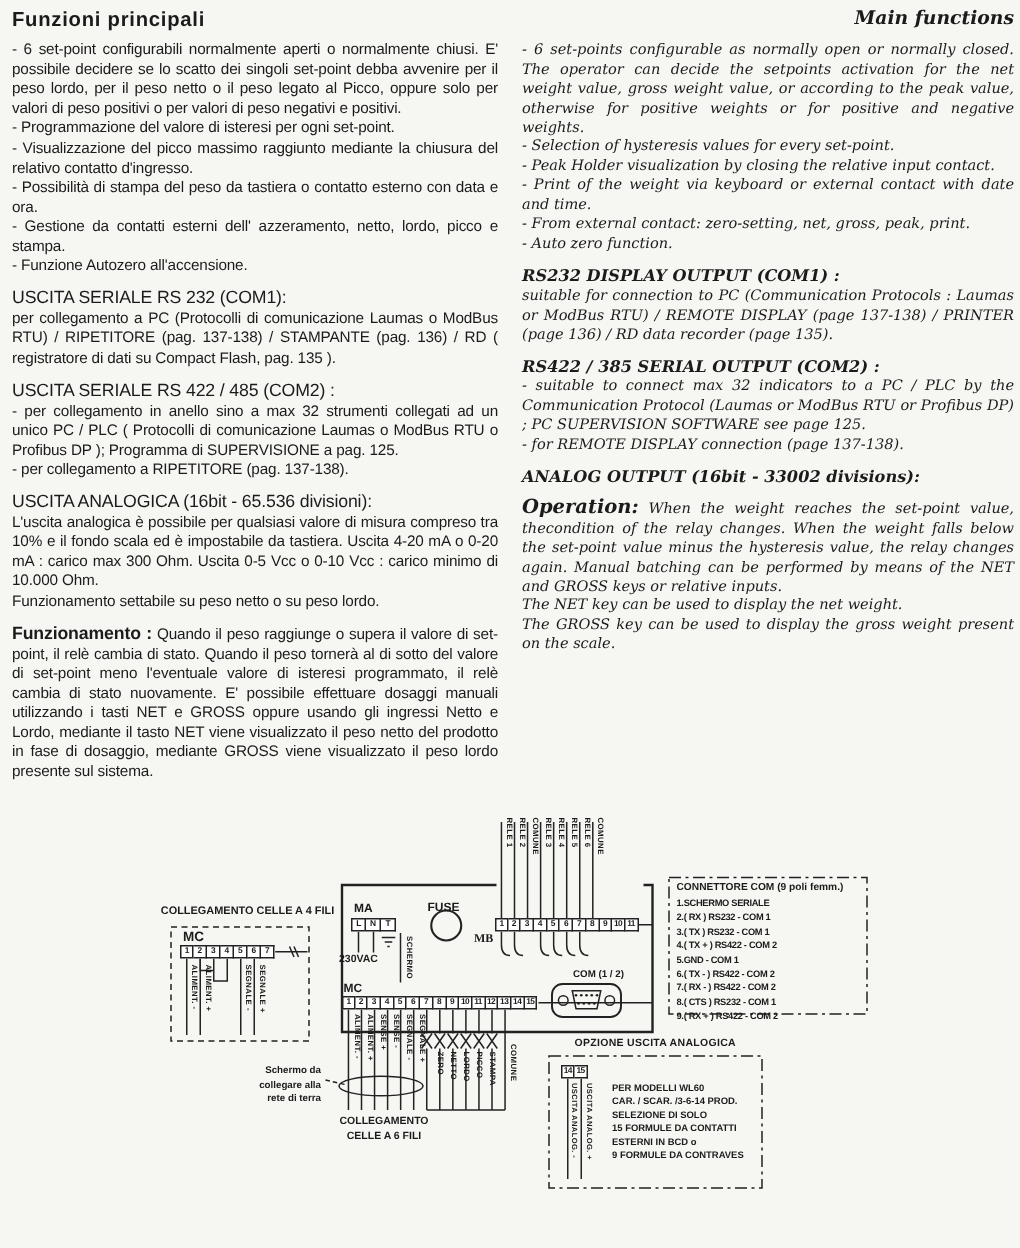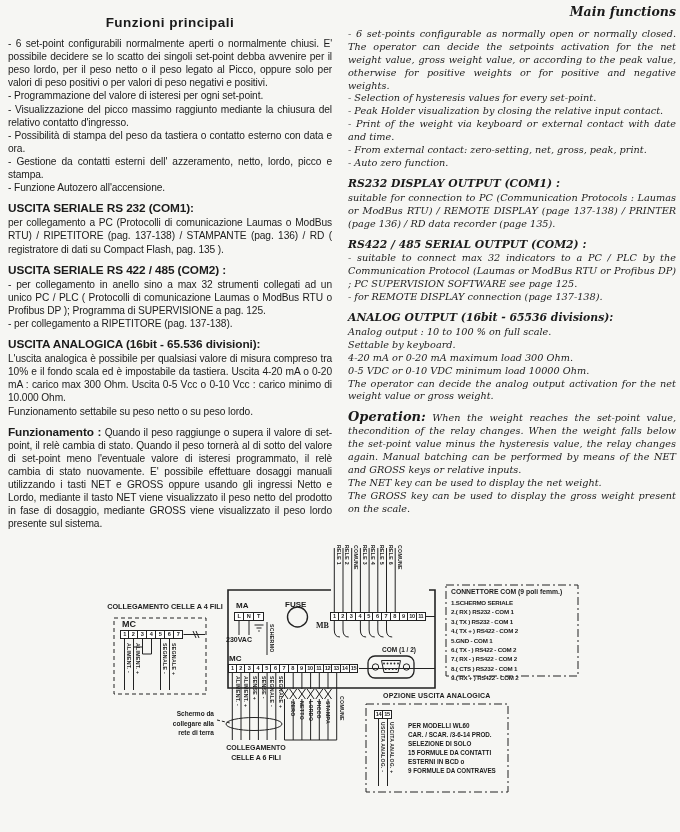--- a/index.html
+++ b/index.html
@@ -2,22 +2,22 @@
 <html><head>
 <meta charset="utf-8">
 <style>
   html,body{margin:0;padding:0;}
   body{width:680px;height:832px;position:relative;overflow:hidden;
        background:#f6f6f3;color:#1b1b1b;
        font-family:"Liberation Sans",sans-serif;}
   
   .col{position:absolute;top:4px;text-align:justify;}
   .col-left{left:8px;width:324px;font-size:10.2px;line-height:13.1px;letter-spacing:-0.1px;}
-  .col-left h1{font-size:13.5px;text-align:center;margin:12px 0 8px;font-weight:bold;letter-spacing:0.5px;}
-  .col-left h2{font-size:11.8px;margin:8px 0 1px;font-weight:bold;}
+  .col-left h1{font-size:13.5px;margin:2px 0 8px;font-weight:bold;letter-spacing:0.5px;}
+  .col-left h2{font-size:11.8px;margin:8px 0 1px;font-weight:normal;}
   .col-right{left:348px;width:328px;font-family:"DejaVu Serif","Liberation Serif",serif;
              font-style:italic;font-size:9.7px;line-height:12.9px;}
   .col-right h1{font-size:12.5px;text-align:right;margin:2px 0 9px;font-weight:bold;}
   .col-right h2{font-size:10.8px;margin:8px 0 1px;font-weight:bold;}
   .col p{margin:0;white-space:pre-line;}
   .op-head{font-weight:bold;}
   .col-left .op-head{font-size:11.8px;}
   .col-right .op-head{font-size:13px;}
   
   #diagram{position:absolute;left:0;top:540px;width:538px;height:292px;}
@@ -63,29 +63,24 @@
 <div class="col col-right">
   <h1>Main functions</h1>
   <p>- 6 set-points configurable as normally open or normally closed. The operator can decide the setpoints activation for the net weight value, gross weight value, or according to the peak value, otherwise for positive weights or for positive and negative weights.
 - Selection of hysteresis values for every set-point.
 - Peak Holder visualization by closing the relative input contact.
 - Print of the weight via keyboard or external contact with date and time.
 - From external contact: zero-setting, net, gross, peak, print.
 - Auto zero function.</p>
   <h2>RS232 DISPLAY OUTPUT (COM1) :</h2>
   <p>suitable for connection to PC (Communication Protocols : Laumas or ModBus RTU) / REMOTE DISPLAY (page 137-138) / PRINTER (page 136) / RD data recorder (page 135).</p>
-  <h2>RS422 / 485 SERIAL OUTPUT (COM2) :</h2>
+  <h2>RS422 / 385 SERIAL OUTPUT (COM2) :</h2>
   <p>- suitable to connect max 32 indicators to a PC / PLC by the Communication Protocol (Laumas or ModBus RTU or Profibus DP) ; PC SUPERVISION SOFTWARE see page 125.
 - for REMOTE DISPLAY connection (page 137-138).</p>
-  <h2>ANALOG OUTPUT  (16bit - 65536 divisions):</h2>
-  <p>Analog output : 10 to 100 % on full scale.
-Settable by keyboard.
-4-20 mA or 0-20 mA  maximum load 300 Ohm.
-0-5 VDC or 0-10 VDC minimum load 10000 Ohm.
-The operator can decide the analog output activation for the net weight value or gross weight.</p>
+  <h2>ANALOG OUTPUT  (16bit - 33002 divisions):</h2>
   <p style="margin-top:8px"><span class="op-head">Operation:</span><span> When the weight reaches the set-point value, thecondition of the relay changes. When the weight falls below the set-point value minus the hysteresis value, the relay changes again. Manual batching can be performed by means of the NET and GROSS keys or relative inputs.
 The NET key can be used to display the net weight.
 The GROSS key can be used to display the gross weight present on the scale.</span></p>
 </div>
 
 <div id="diagram">
 
   <svg id="wiresvg" width="680" height="292" viewBox="0 0 680 292" fill="none" stroke="#222" stroke-width="1">
 
     <rect x="114" y="78" width="92" height="76" stroke-dasharray="4 3"></rect>

